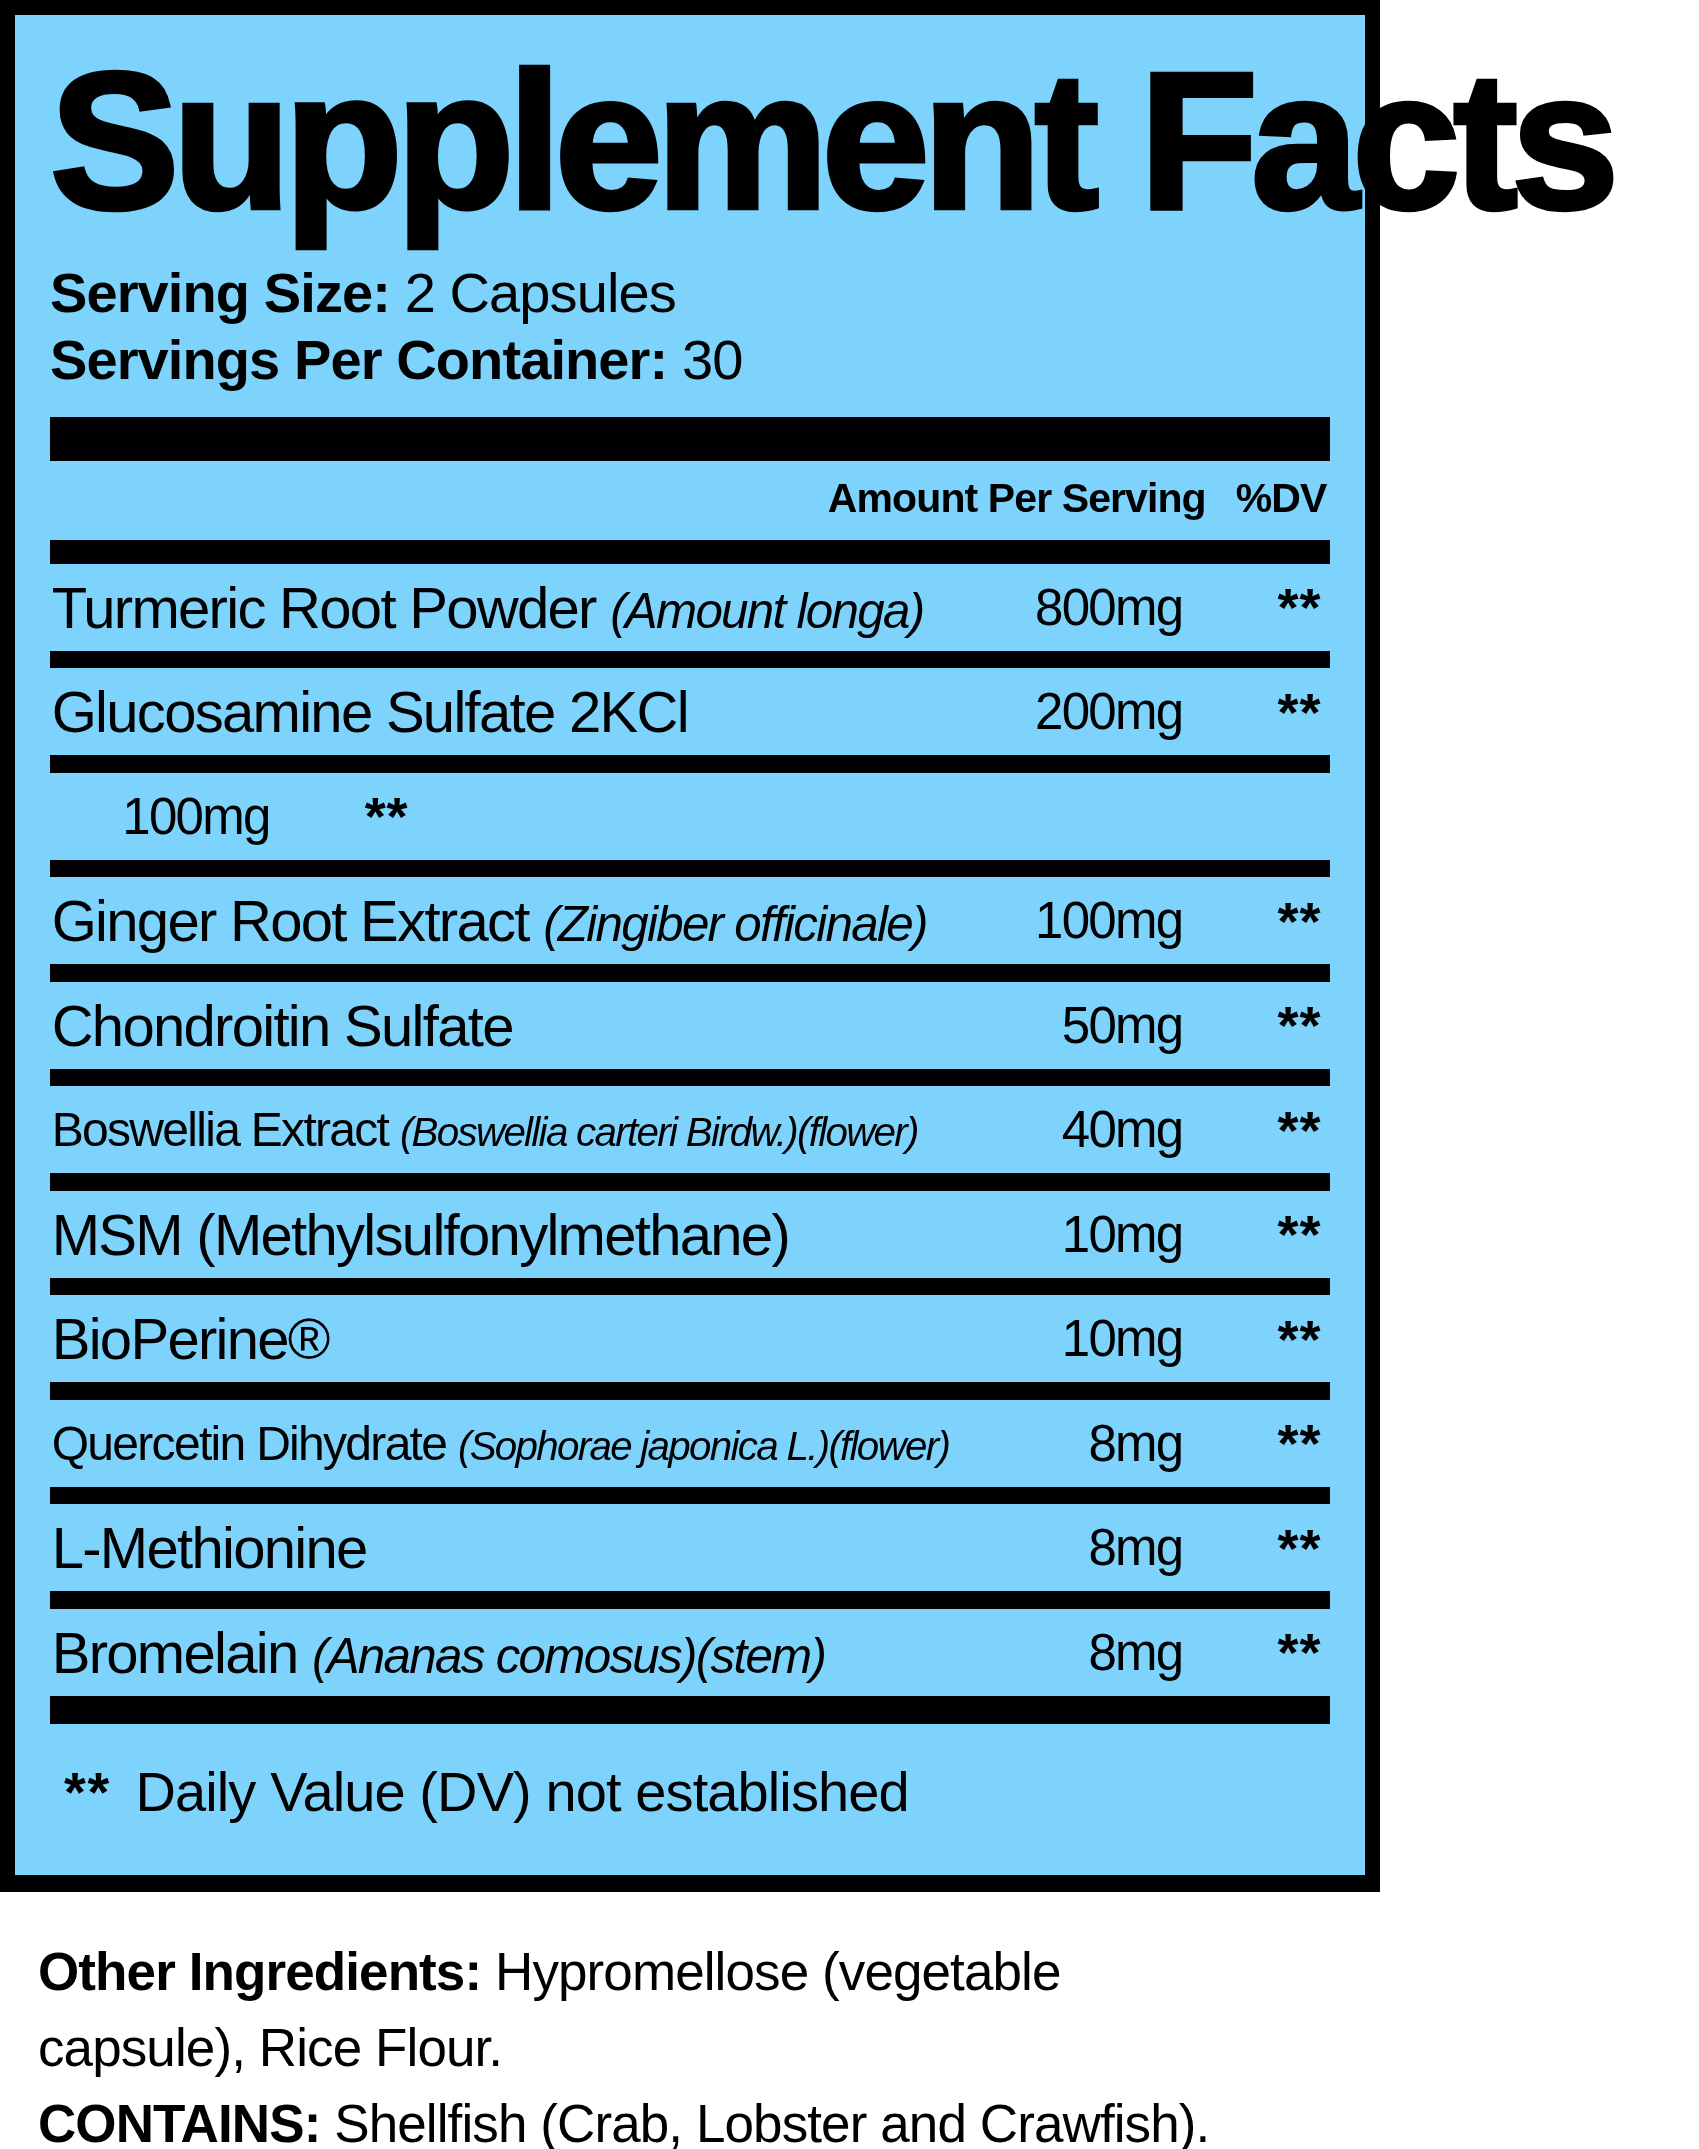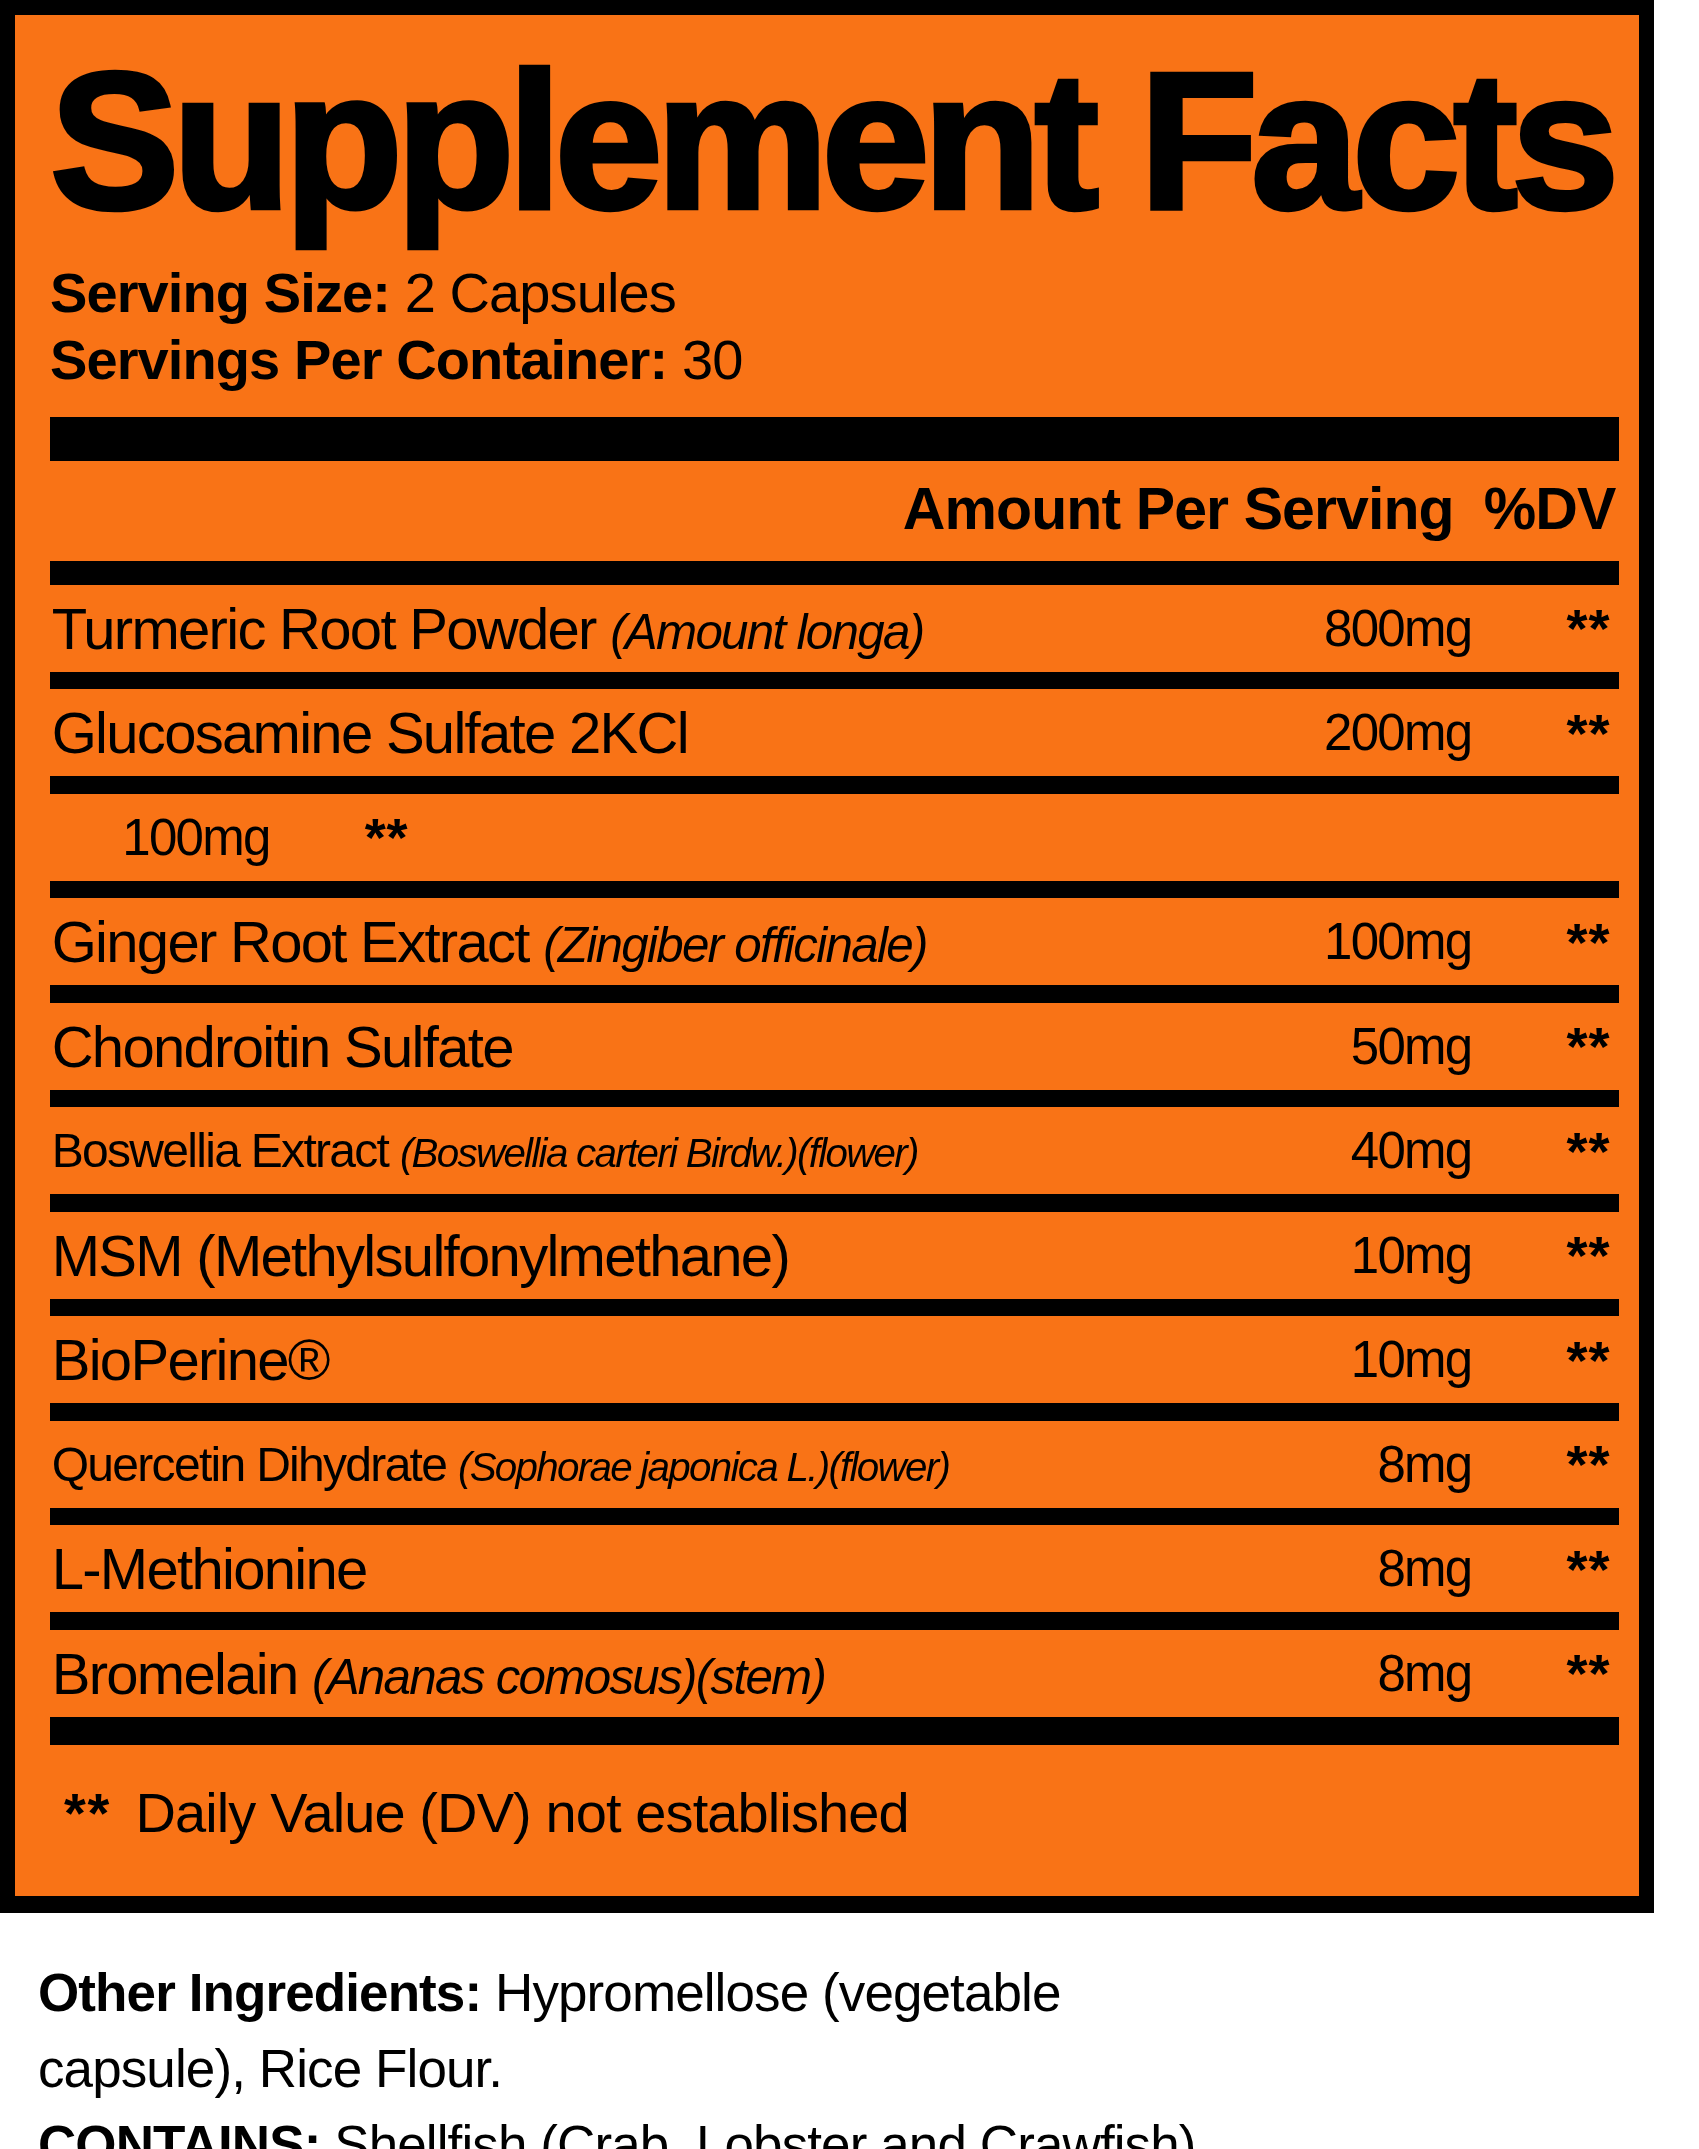--- a/index.html
+++ b/index.html
@@ -4,23 +4,23 @@
 <style>
   * { box-sizing: border-box; margin: 0; padding: 0; }
   html, body { width: 1700px; height: 2149px; overflow: hidden; background: #fff; }
   body { font-family: "Liberation Sans", sans-serif; color: #000; }
 
   .canvas { width: 1700px; height: 2149px; background: #fff; }
 
   .facts-box {
     border: 15.7px solid #000;
     border-bottom-width: 17.5px;
-    width: 1654px;
-    padding: 19px 20px 0 35px;
-    background: #f97316;
+    width: 1380px;
+    padding: 19px 35px 0 35px;
+    background: #7dd3fc;
   }
 
   .title {
     font-size: 194px;
     font-weight: 700;
     letter-spacing: -0.035em;
     line-height: 1.05;
     white-space: nowrap;
     -webkit-text-stroke: 4.4px #000;
     margin-top: 5.2px;
@@ -35,21 +35,21 @@
   .bar-mid   { height: 23.6px; }
   .bar-sep   { height: 17.5px; }
   .bar-foot  { height: 28px; }
 
   .col-header {
     display: flex;
     justify-content: flex-end;
     align-items: baseline;
     gap: 30px;
     font-weight: 700;
-    font-size: 59px;
+    font-size: 41px;
     letter-spacing: -0.9px;
     padding: 14px 3.5px 17.5px 0;
   }
 
   .row {
     display: flex;
     align-items: center;
     min-height: 87px;
     padding: 1.7px 3.5px 1.7px 1.7px;
   }

